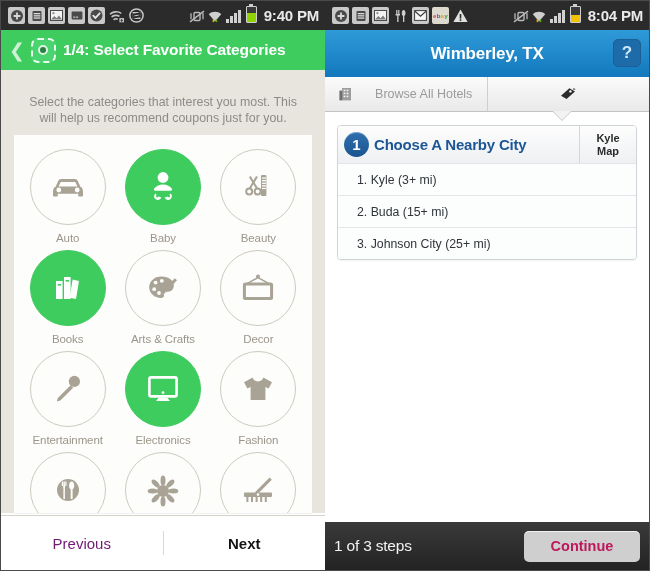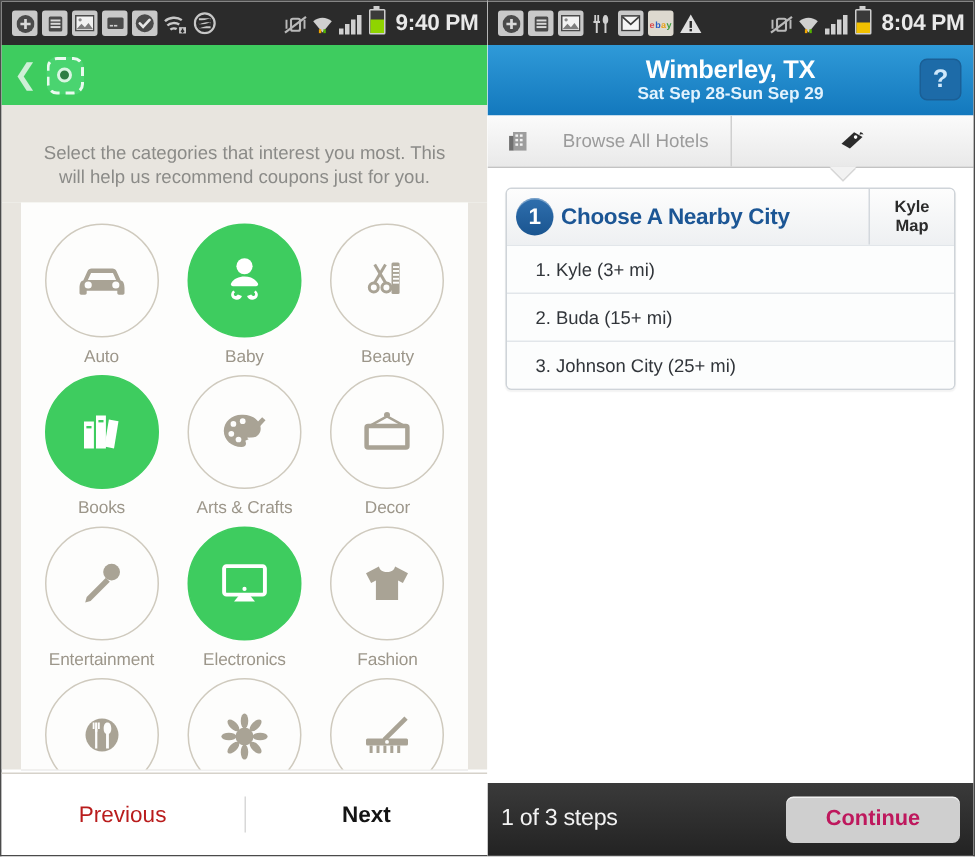--- a/index.html
+++ b/index.html
@@ -75,21 +75,21 @@
   .bubble svg{display:block;}
   .bubble .ic{fill:#A9A395;}
   .bubble.sel .ic{fill:#ffffff;}
   .clabel{font-size:11.5px;color:#9c968a;margin-top:7px;letter-spacing:-.1px;}
 
   .lfooter{
     position:absolute;left:0;right:0;bottom:0;height:54px;background:#fff;
     border-top:1px solid #d6d2ca;display:flex;align-items:center;
   }
   .lfbtn{flex:1;text-align:center;font-size:15px;}
-  .lfbtn.prev{color:#b91c1c;}
+  .lfbtn.prev{color:#701a75;}
   .lfbtn.next{color:#141414;font-weight:bold;}
   .lfdiv{width:1px;height:24px;background:#d8d8d8;}
 
   
   .blu-header{
     height:47px;background:linear-gradient(#2f9ad8,#1378bd);
     display:flex;align-items:center;justify-content:center;position:relative;
   }
   .blu-title{color:#fff;font-size:17px;font-weight:bold;line-height:19px;letter-spacing:-.2px;text-align:center;}
   .blu-sub{color:#e2f2fd;font-size:11.5px;font-weight:bold;line-height:14px;text-align:center;}
@@ -233,20 +233,21 @@
           </span>
           <span class="sb-time">9:40 PM</span>
         </div>
       </div>
 
       <div class="grn-header">
         <span class="chev">❮</span>
         <span class="appicon">
             <b></b>
           </span>
+        <span class="grn-title">1/4: Select Favorite Categories</span>
       </div>
 
       <div class="lsub">Select the categories that interest you most. This will help us recommend coupons just for you.</div>
 
       <div class="lbody">
         <div class="card">
           <div class="grid">
 
             <div class="cell">
               <div class="bubble">
@@ -541,21 +542,20 @@
                 <i></i>
               </span>
           </span>
           <span class="sb-time">8:04 PM</span>
         </div>
       </div>
 
       <div class="blu-header">
         <div>
           <div class="blu-title">Wimberley, TX</div>
-          <div class="blu-sub">Sat Sep 28-Sun Sep 29</div>
         </div>
         <div class="help">?</div>
       </div>
 
       <div class="tabs">
         <div class="tab">
           <span>
             <svg width="13" height="14" viewBox="0 0 13 14">
                 <rect x="3" y="1" width="9" height="12.4" fill="#9d9d9d"></rect>
                 <g fill="#f3f3f3">

